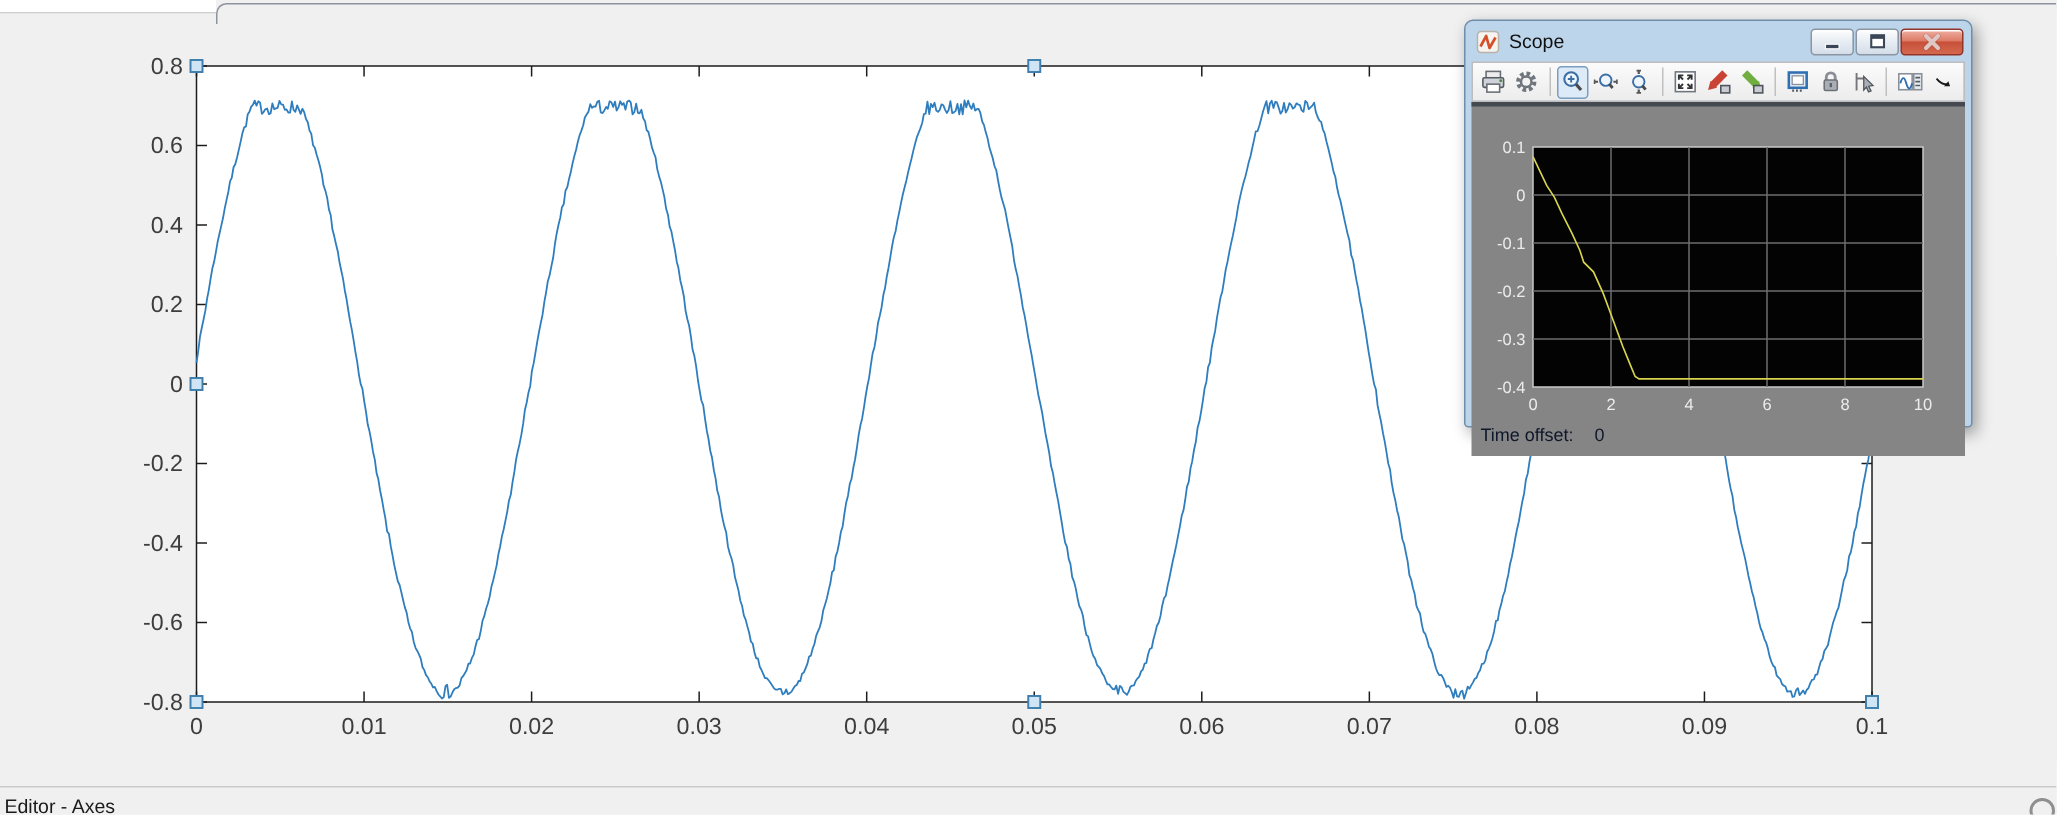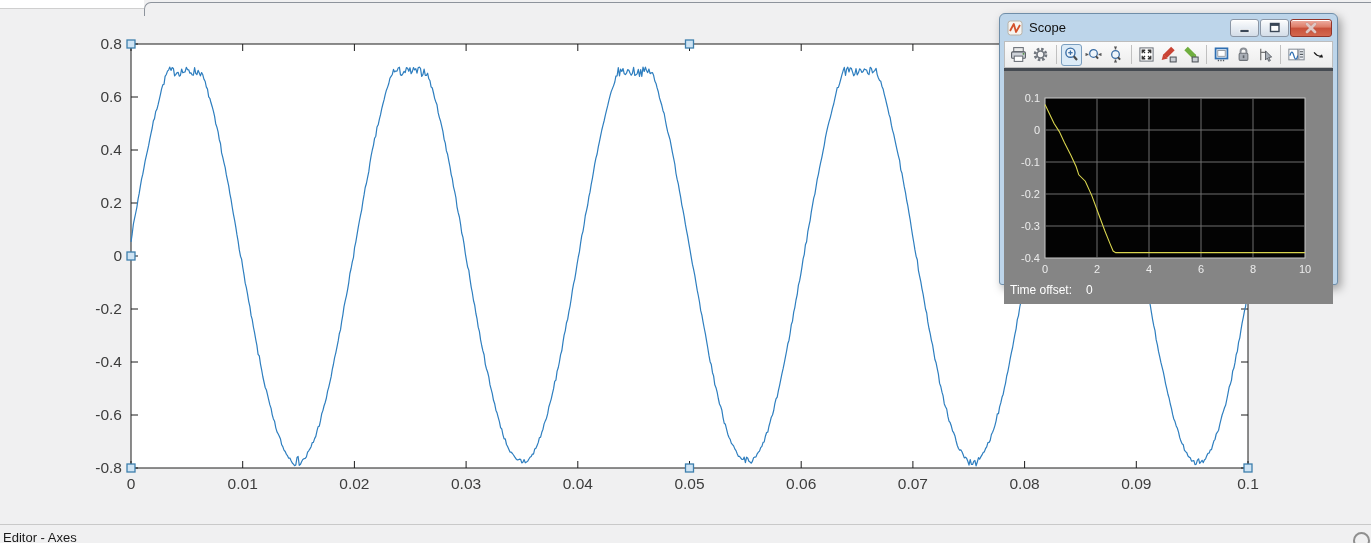--- a/index.html
+++ b/index.html
@@ -18,21 +18,21 @@
   .grip-circle { position:absolute; left:1353px; top:532px; width:17px; height:17px;
     border:2px solid #8f8f8f; border-radius:50%; }
 
   
   #main-plot { position:absolute; left:0; top:0; width:1371px; height:543px; }
   svg text { font-family:"Liberation Sans", sans-serif; }
 
   
   .scope-window { position:absolute; left:976px; top:13px; width:339px; height:272px;
     background:#bdd5ea; border:1px solid #6f8ea9; border-radius:6px 6px 3px 3px;
-    box-shadow:3px 4px 10px rgba(0,0,0,0.35);margin-left:23px; }
+    box-shadow:3px 4px 10px rgba(0,0,0,0.35); }
   .titlebar { height:25px; display:flex; align-items:center; padding:2px 5px 0 7px; }
   .titlebar-icon { width:16px; height:16px; margin-right:6px; flex:0 0 auto; }
   .titlebar-title { font-size:13px; color:#101010; flex:1 1 auto; }
   .win-btns { display:flex; gap:1px; }
   .win-btn { width:29px; height:18px; border:1px solid #8b96a5; border-radius:3px;
     background:linear-gradient(#fdfdfd,#e9eef4 45%,#d4dde8); display:flex; align-items:center; justify-content:center;
     box-shadow:inset 0 1px 0 #fff; }
   .win-btn svg { width:100%; height:100%; }
   .win-btn.close { width:42px; border-color:#91352a;
     background:linear-gradient(#efb0a4,#dd7b66 45%,#c8503a 50%,#d4684f); }
@@ -41,21 +41,21 @@
   .tool { width:24px; height:22px; display:flex; align-items:center; justify-content:center;
     border:1px solid transparent; border-radius:3px; }
   .tool svg { width:17px; height:17px; }
   .tool.pressed { background:#dcebf7; border-color:#7a9ebf; }
   .tool.right { margin-left:auto; }
   .tool.right svg { width:13px; height:13px; }
   .tb-sep { width:1px; height:19px; background:#c0c0c0; margin:0 3px; flex:0 0 auto; }
   .scope-content { position:relative; margin:0 4px 4px 4px; height:236px; background:#858585;
     border-top:3px solid #454a51; }
   #scope-plot { position:absolute; left:0; top:0; width:331px; height:233px; }
-  .time-offset { position:absolute; left:6px; top:212px; font-size:12px; color:#ffffff; }
+  .time-offset { position:absolute; left:6px; top:212px; font-size:12px; color:#0f172a; }
   .time-offset .val { margin-left:14px; }
 </style>
 </head>
 <body>
 
 <div id="page">
 
   <div class="white-strip"></div>
   <div class="panel-edge"></div>
 

